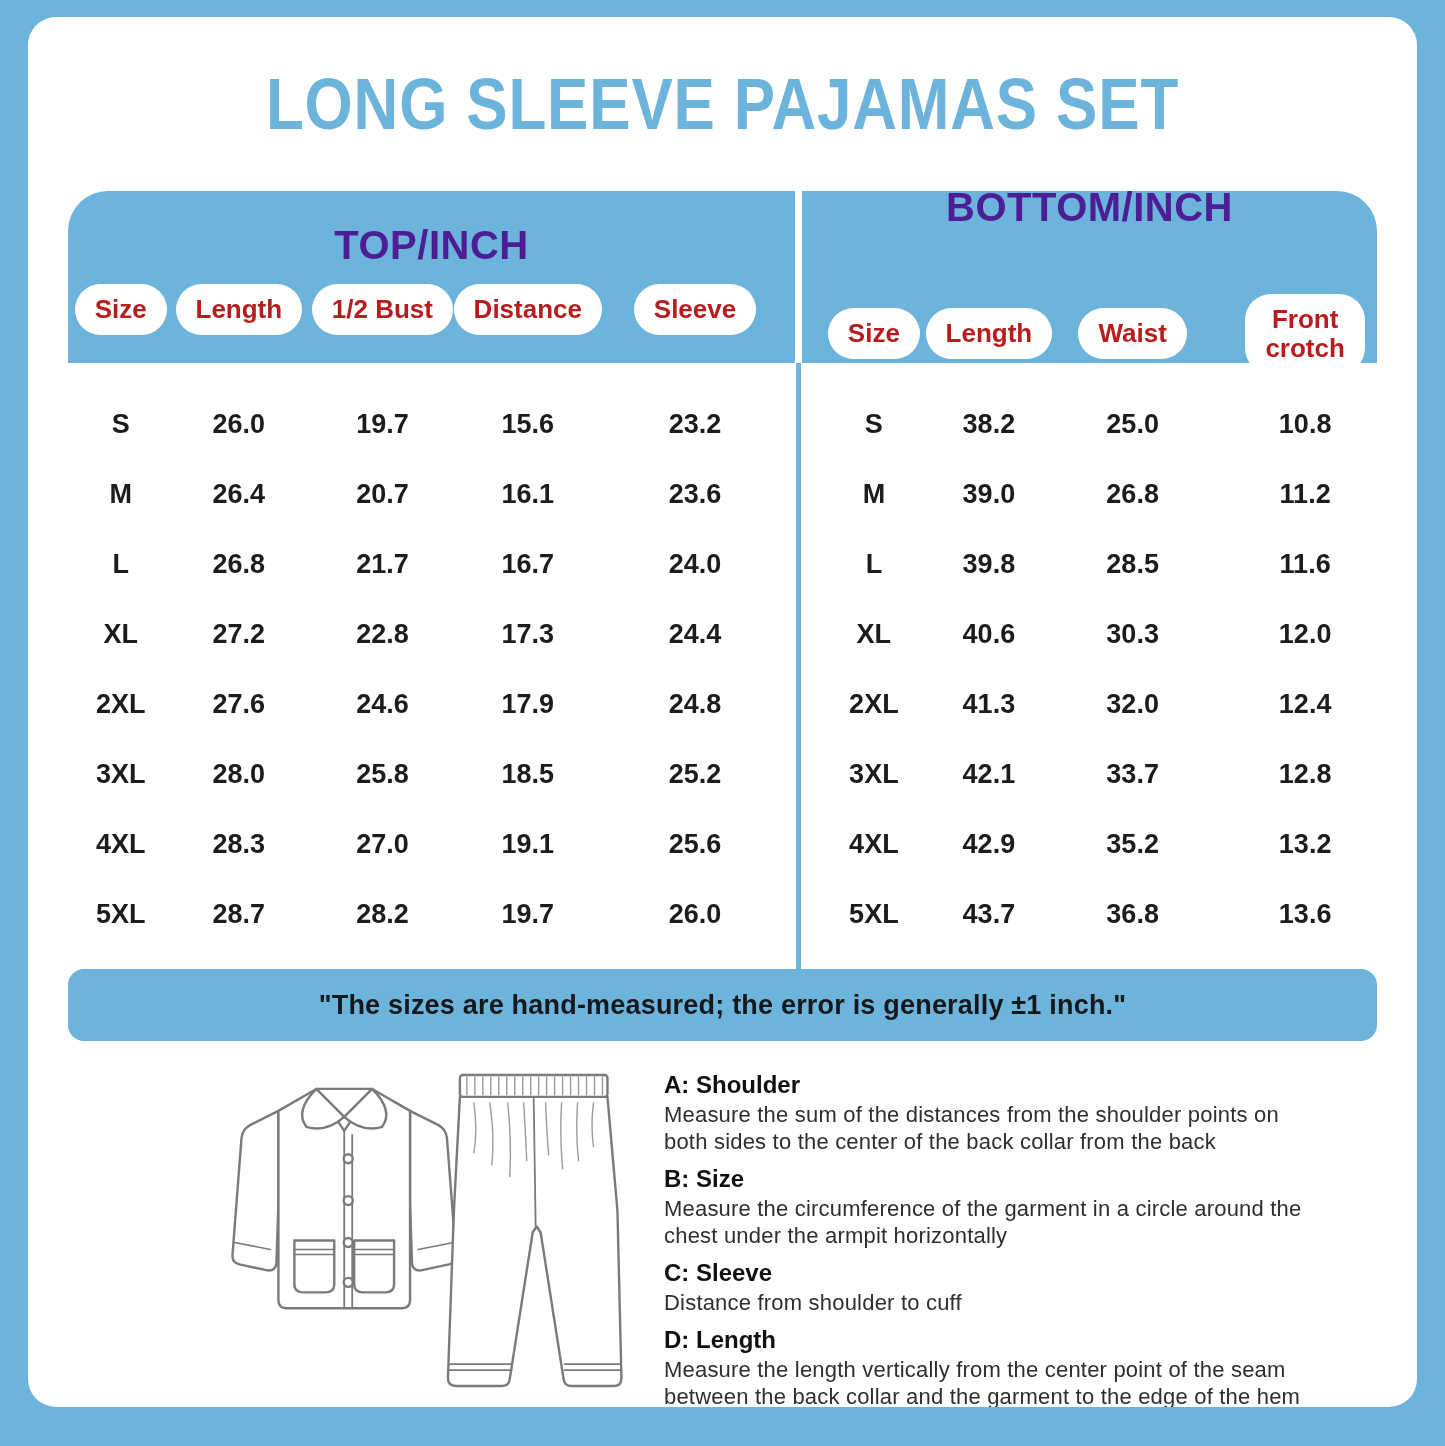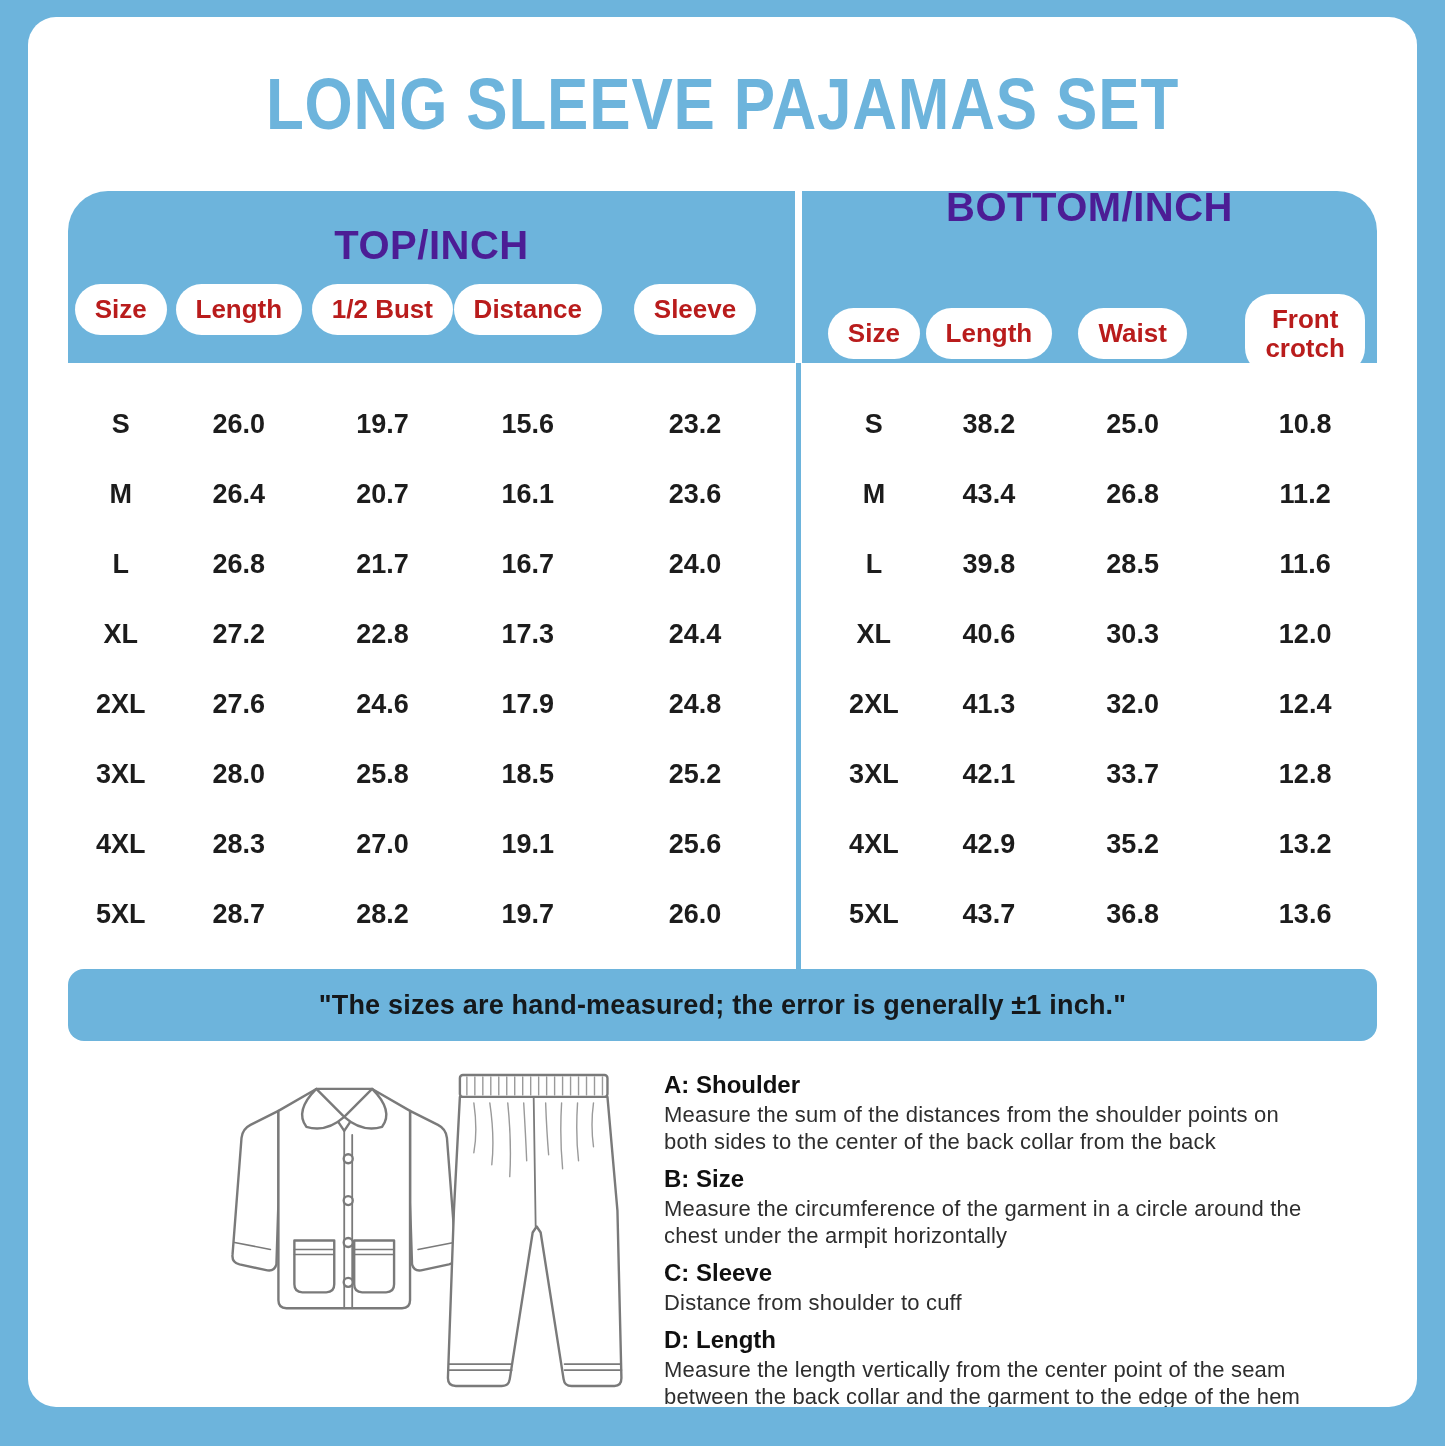--- a/index.html
+++ b/index.html
@@ -158,21 +158,21 @@
         </div>
         <div class="rows" id="bottom-rows">
             <div class="trow grid-bottom">
               <div class="cell">S</div>
               <div class="cell">38.2</div>
               <div class="cell">25.0</div>
               <div class="cell">10.8</div>
             </div>
             <div class="trow grid-bottom">
               <div class="cell">M</div>
-              <div class="cell">43.4</div>
+              <div class="cell">39.0</div>
               <div class="cell">26.8</div>
               <div class="cell">11.2</div>
             </div>
             <div class="trow grid-bottom">
               <div class="cell">L</div>
               <div class="cell">39.8</div>
               <div class="cell">28.5</div>
               <div class="cell">11.6</div>
             </div>
             <div class="trow grid-bottom">

